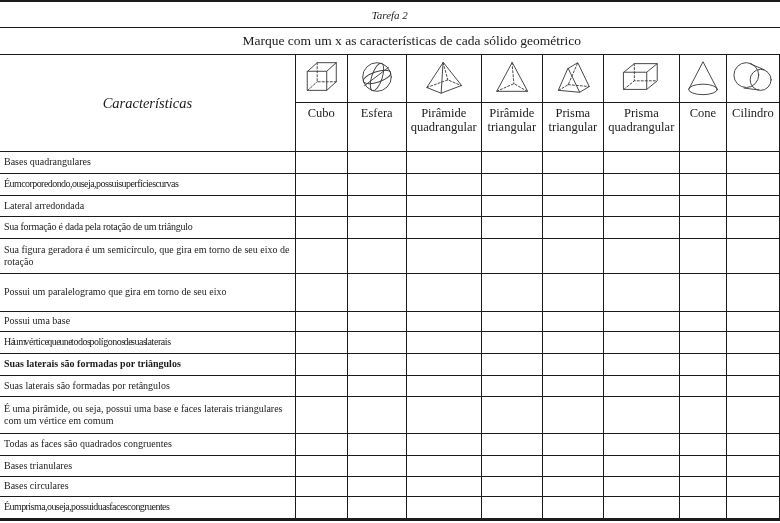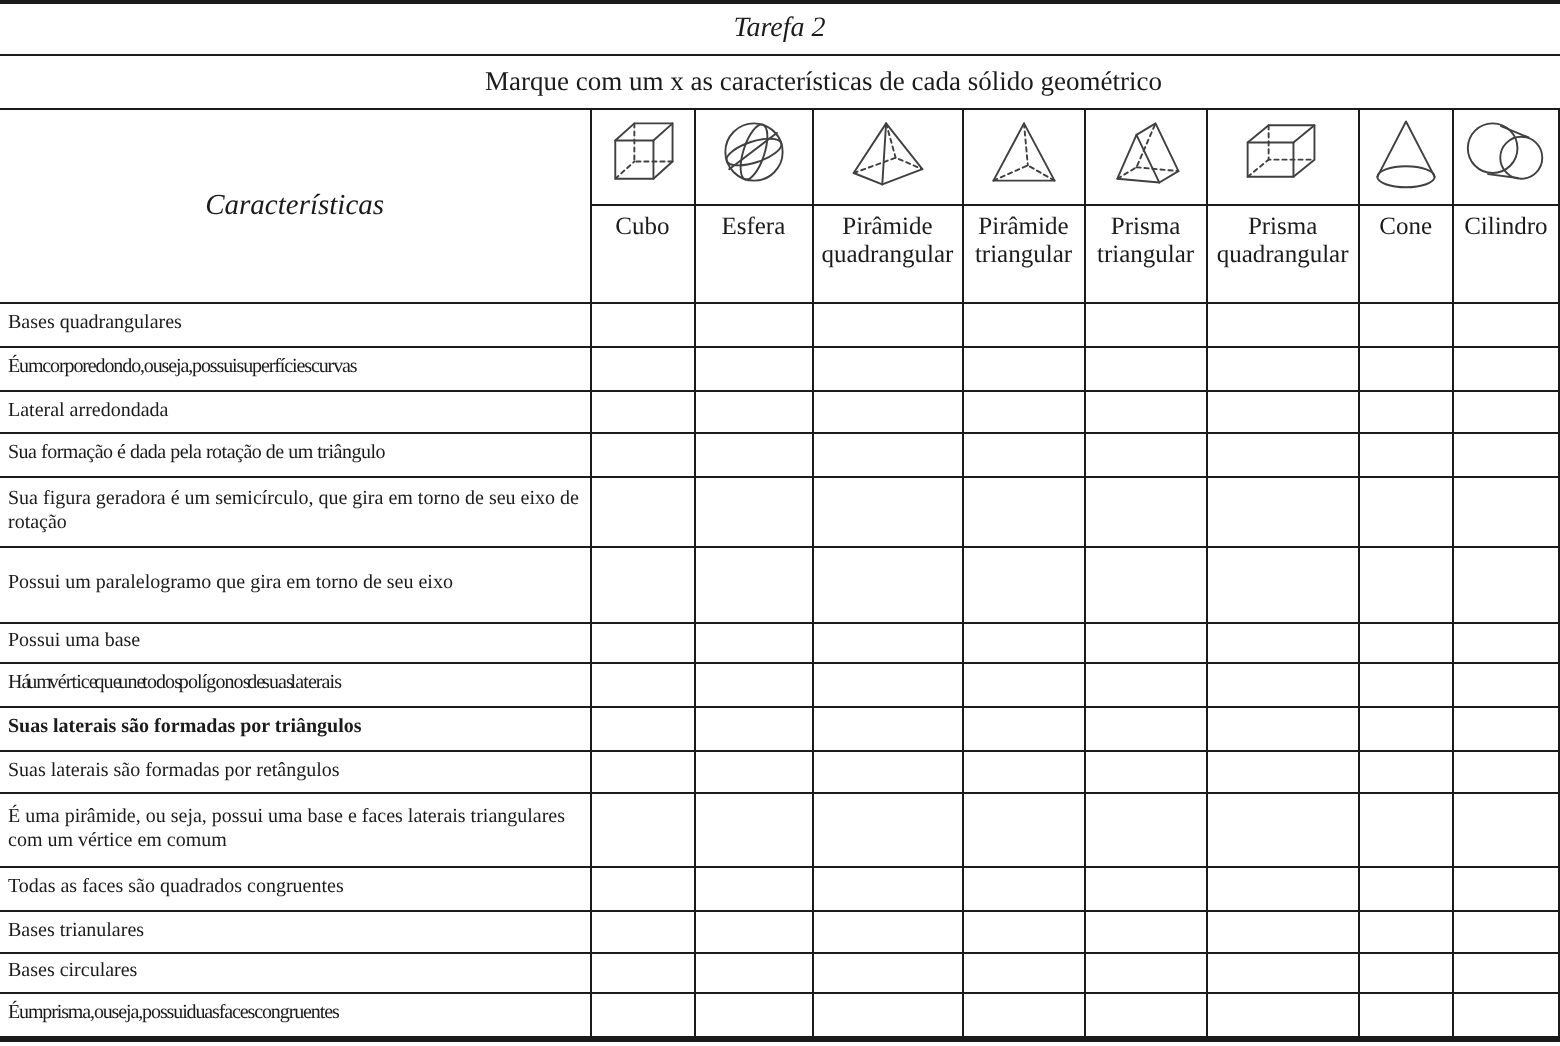--- a/index.html
+++ b/index.html
@@ -8,21 +8,21 @@
     font-family:"Liberation Serif","DejaVu Serif",serif;
     color:#1b1b1b;overflow:hidden;
   }
   table{
     border-collapse:collapse;table-layout:fixed;width:780px;
     border-top:2.5px solid #1b1b1b;border-bottom:3px solid #1b1b1b;
   }
   td{border:1px solid #1b1b1b;padding:0;overflow:hidden;}
   .title-cell{
     border-left:none;border-right:none;border-top:none;
-    text-align:center;font-style:italic;font-size:14px;height:25px;
+    text-align:center;font-style:italic;font-size:11px;height:25px;
     vertical-align:middle;
   }
   .instr-cell{
     border-left:none;border-right:none;
     text-align:center;font-size:13.5px;height:26px;vertical-align:middle;padding-left:44px;
   }
   .char-cell{
     border-left:none;text-align:center;font-style:italic;font-size:14.5px;
     vertical-align:middle;
     margin-left:18px;

